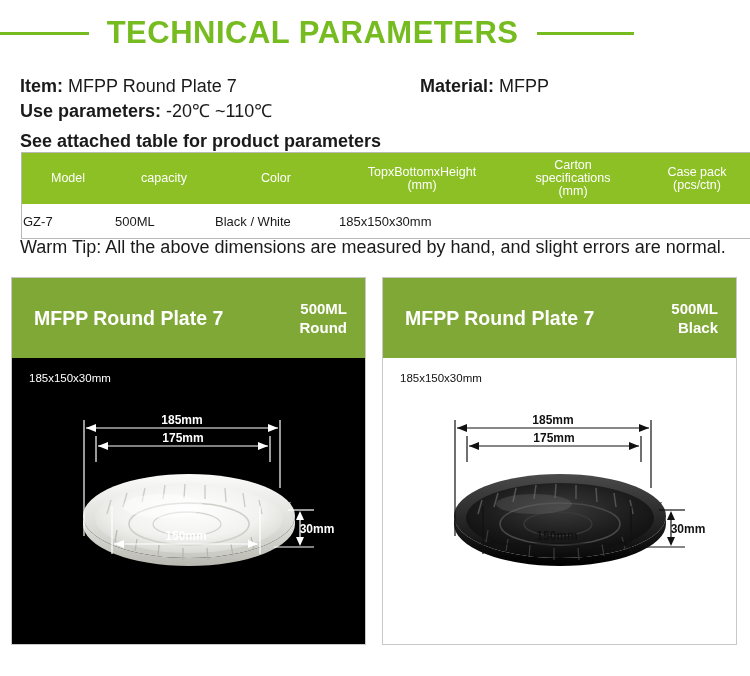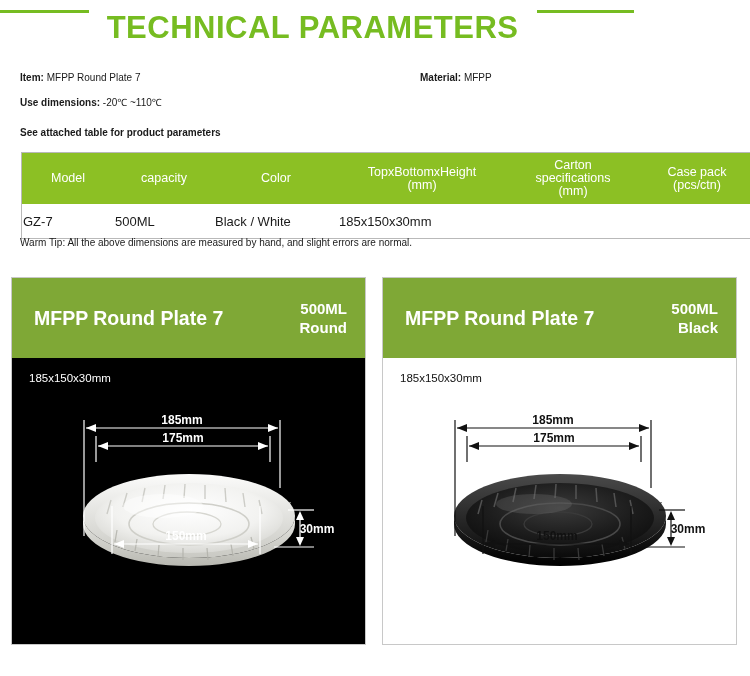--- a/index.html
+++ b/index.html
@@ -15,21 +15,21 @@
     color: #1a1a1a;
     overflow: hidden;
   }
 
   
   .title-row {
     position: absolute;
     left: 0; top: 10px;
     width: 634px; height: 46px;
     display: flex;
-    align-items: flex-start;
+    align-items: center;
     justify-content: center;
     gap: 18px;
   }
   .title-rule {
     height: 3px;
     width: 110px;
     background: #76bc21;
   }
   .title-rule.left { width: 100px; }
   .title-rule.right { width: 110px; }
@@ -37,23 +37,24 @@
     font-size: 31px;
     font-weight: bold;
     letter-spacing: 0.5px;
     color: #76bc21;
     white-space: nowrap;
   }
 
   
   .spec-line {
     position: absolute;
-    font-size: 10px;
+    font-size: 18px;
     line-height: 16px;
     white-space: nowrap;
+    margin-top: 8px;
   }
   .spec-line b { font-weight: bold; }
   .spec-line .val { font-weight: normal; }
   #line-item      { left: 20px; top: 70px; }
   #line-material  { left: 420px; top: 70px; }
   #line-temp      { left: 20px; top: 95px; }
   #line-attached  { left: 20px; top: 125px; font-weight: bold; }
 
   
   .spec-table {
@@ -88,21 +89,21 @@
   .col-cap   { width: 96px; }
   .col-color { width: 120px; }
   .col-dim   { width: 164px; }
   .col-carton{ width: 130px; }
   .col-case  { width: 110px; }
 
   
   .warm-tip {
     position: absolute;
     left: 20px; top: 237px;
-    font-size: 10px;
+    font-size: 18px;
     color: #1a1a1a;
     white-space: nowrap;
   }
 
   
   .card {
     position: absolute;
     top: 277px;
     width: 355px;
     height: 368px;
@@ -196,21 +197,21 @@
   <b>Item:</b>
   <span class="val">MFPP Round Plate 7</span>
 </div>
 
 <div class="spec-line" id="line-material">
   <b>Material:</b>
   <span class="val">MFPP</span>
 </div>
 
 <div class="spec-line" id="line-temp">
-  <b>Use dimensions:</b>
+  <b>Use parameters:</b>
   <span class="val">-20℃ ~110℃</span>
 </div>
 
 <div class="spec-line" id="line-attached">See attached table for product parameters</div>
 
 <table class="spec-table">
   <thead>
     <tr>
       <th class="col-model">Model</th>
       <th class="col-cap">capacity</th>

